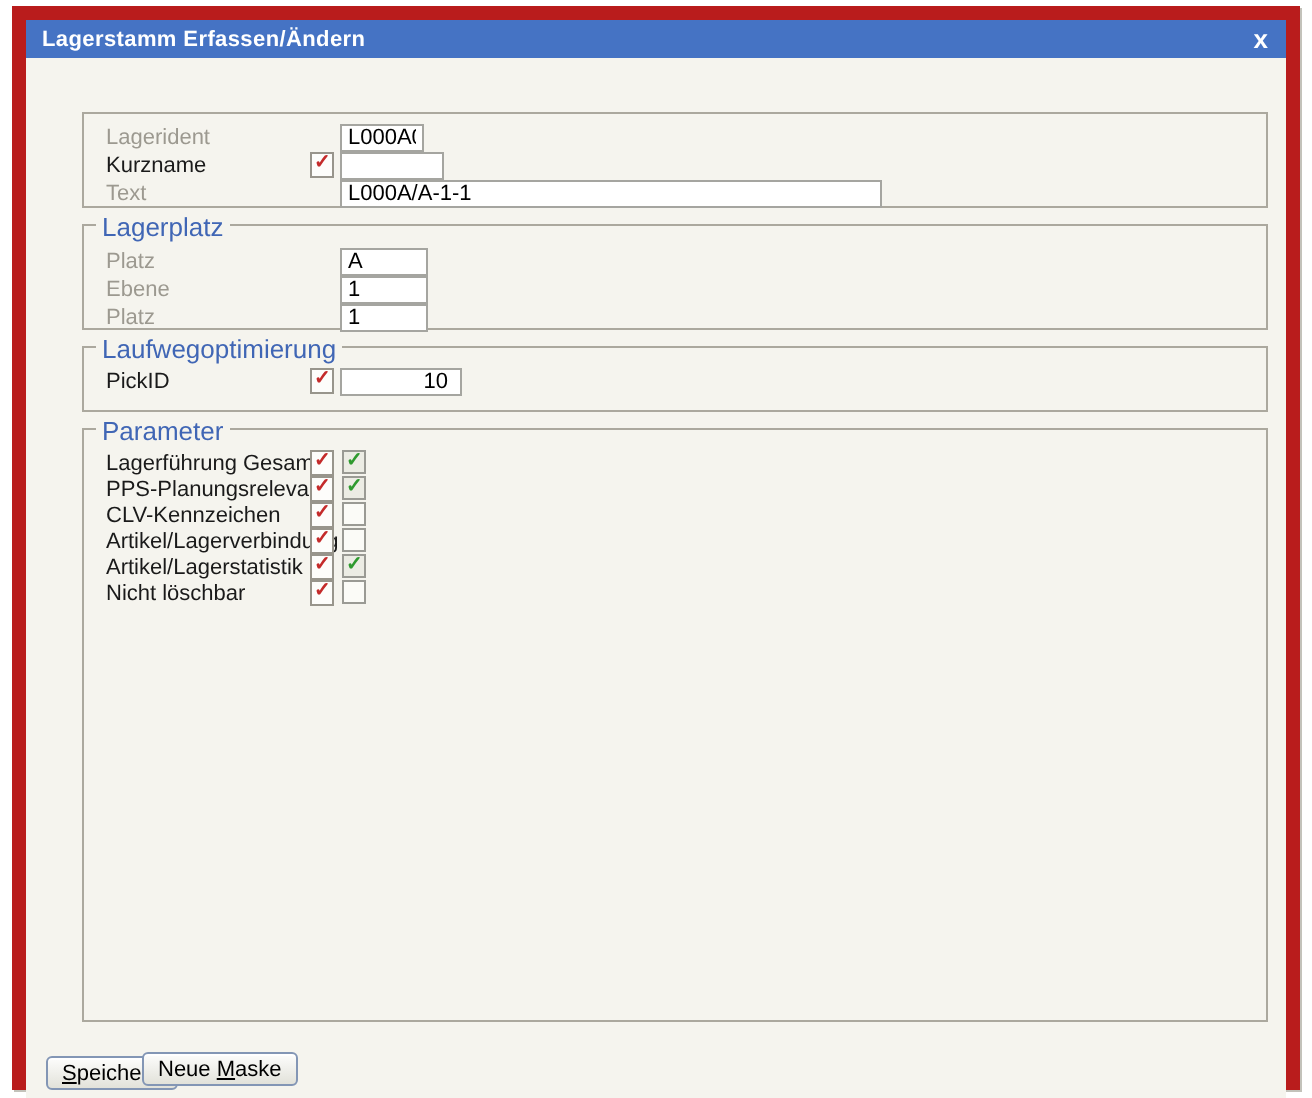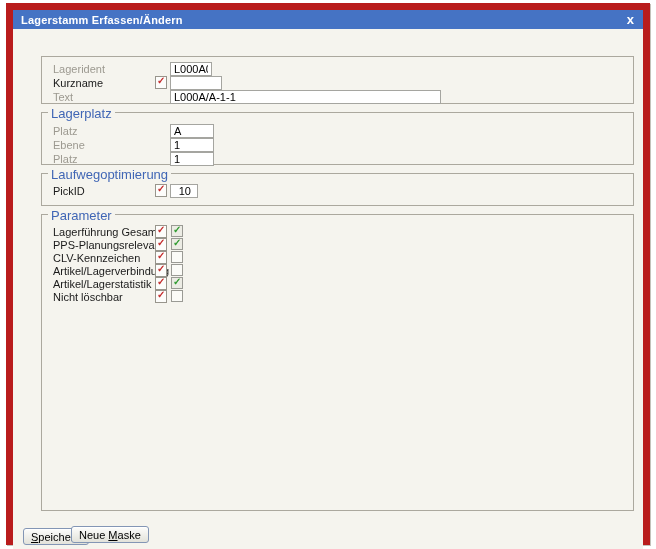--- a/index.html
+++ b/index.html
@@ -93,21 +93,21 @@
         <span class="flabel">Platz</span>
         <input class="txt at-input" style="width: 44px;" value="1">
       </div>
     </div>
 
     <div class="groupbox" style="top:144px;height:33px;">
       <span class="legend">Laufwegoptimierung</span>
       <div class="row" style="top:10px;">
         <span class="flabel active">PickID</span>
         <span class="req-icon"></span>
-        <input class="txt at-input" style="width: 28px; text-align: right; padding-right: 6px;" value="10">
+        <input class="txt at-input" style="width: 61px; text-align: right; padding-right: 6px;" value="10">
       </div>
     </div>
 
     <div class="groupbox" style="top:185px;height:297px;">
       <span class="legend">Parameter</span>
 
       <div class="row" style="top:10px;">
         <span class="flabel active">Lagerführung Gesamt</span>
         <span class="req-icon"></span>
         <span class="checkbox checked"></span>

